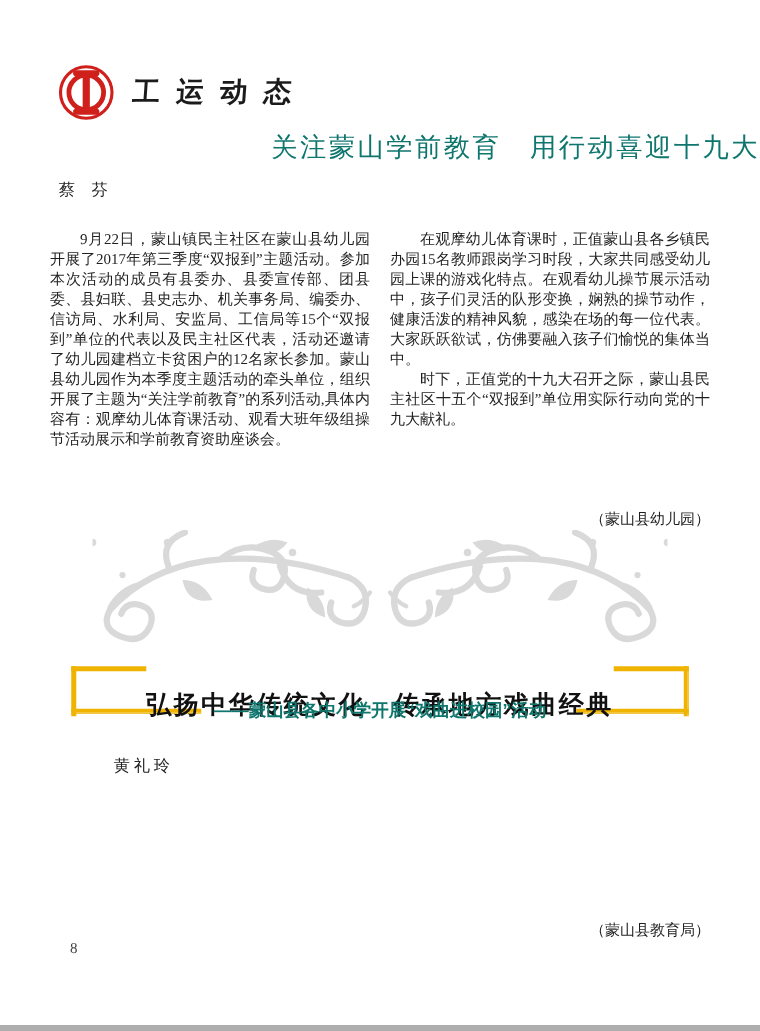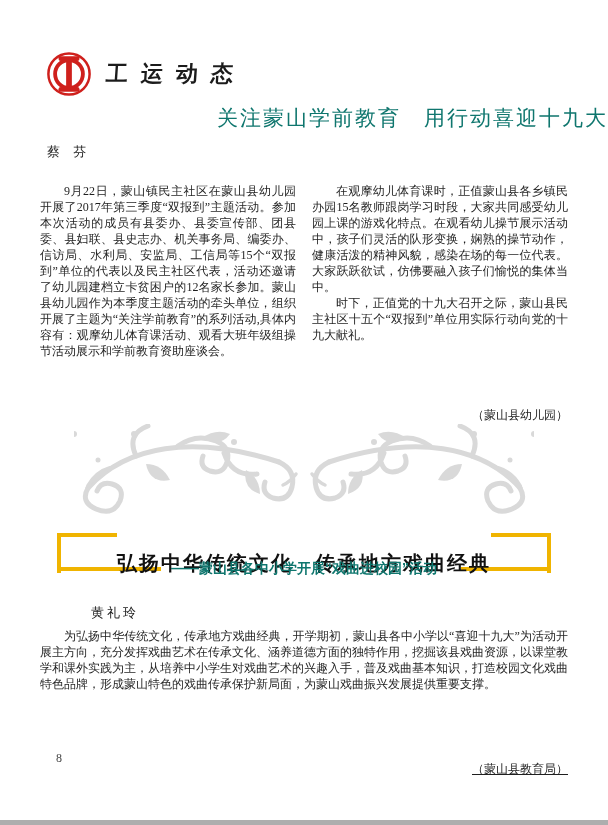--- a/index.html
+++ b/index.html
@@ -56,21 +56,21 @@
   .subtitle2 {
     position:absolute; top:560px; left:0; width:100%; text-align:center;
     font-family:"Liberation Sans","DejaVu Sans",sans-serif; font-weight:bold;
     font-size:14px; color:#0f766e; z-index:2; white-space:nowrap;
   }
   .author2 { top:604px; letter-spacing:3px;margin-left:44px; }
   .body-full {
     position:absolute; left:40px; top:628px; width:528px;
     font-size:12px; line-height:16px; text-align:justify;
   }
-  .byline2 { top:761px;text-decoration:underline; }
+  .byline2 { top:736px; }
   
   .page-number { position:absolute; left:56px; top:751px; font-size:12px; color:#444; }
   .bottom-edge { position:absolute; left:0; bottom:0; width:100%; height:5px; background:#aeaeae; }
 </style>
 </head>
 <body>
 
 <div class="page">
 
   <div class="header">
@@ -135,20 +135,19 @@
     <div class="seg seg-v seg-vr"></div>
     <div class="seg seg-h seg-tl"></div>
     <div class="seg seg-h seg-tr"></div>
     <div class="seg seg-h seg-bl"></div>
     <div class="seg seg-h seg-br"></div>
   </div>
   <div class="title2">弘扬中华传统文化　传承地方戏曲经典</div>
   <div class="subtitle2">——蒙山县各中小学开展“戏曲进校园”活动</div>
   <div class="author author2">黄礼玲</div>
   <div class="body-full">
-      <p>为弘扬中华传统文化，传承地方戏曲经典，开学期初，蒙山县各中小学以“喜迎十九大”为活动开展主方向，充分发挥戏曲艺术在传承文化、涵养道德方面的独特作用，挖掘该县戏曲资源，以课堂教学和课外实践为主，从培养中小学生对戏曲艺术的兴趣入手，普及戏曲基本知识，打造校园文化戏曲特色品牌，形成蒙山特色的戏曲传承保护新局面，为蒙山戏曲振兴发展提供重要支撑。</p>
     </div>
   <div class="byline byline2">（蒙山县教育局）</div>
 
   <div class="page-number">8</div>
   <div class="bottom-edge"></div>
 
 </div>
 
 </body></html>

